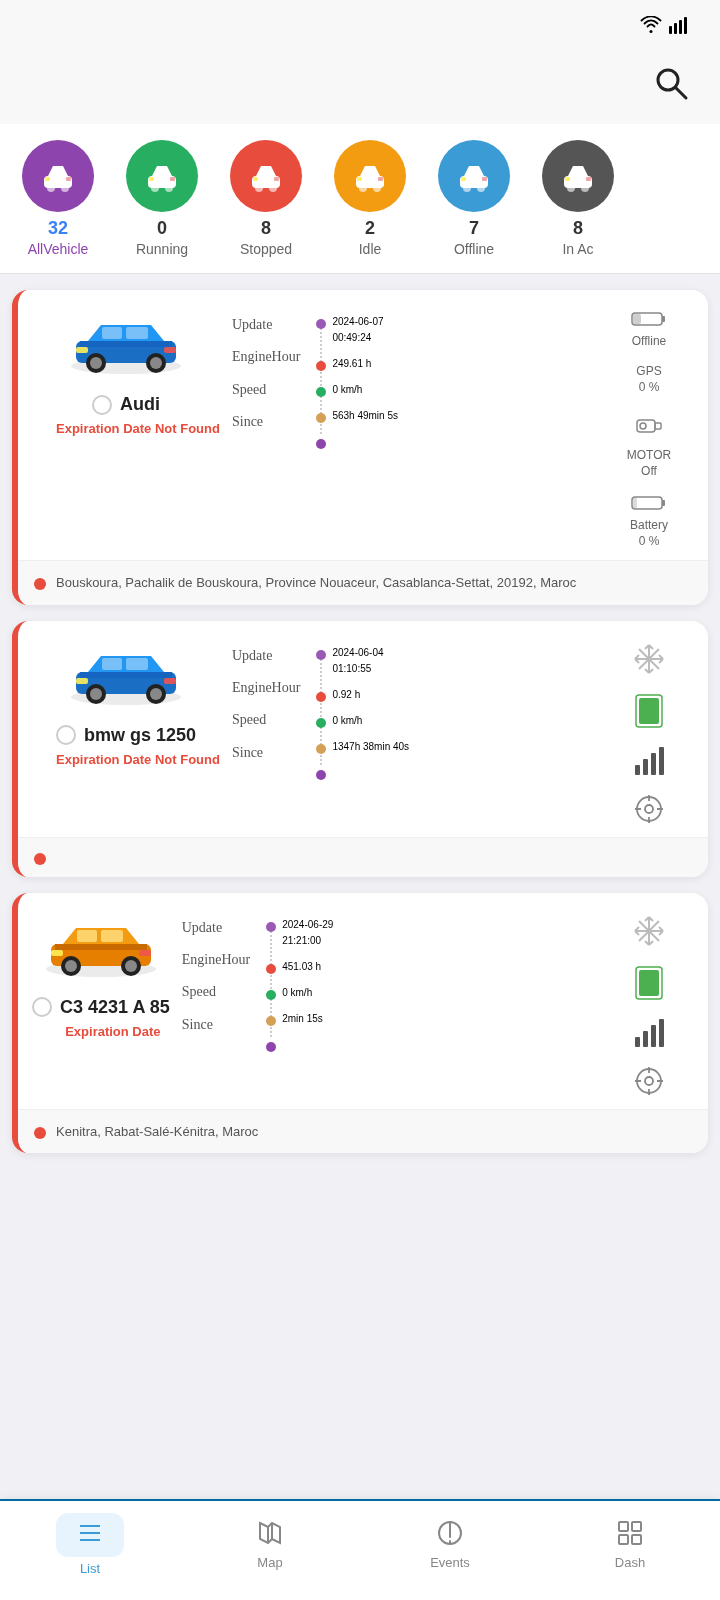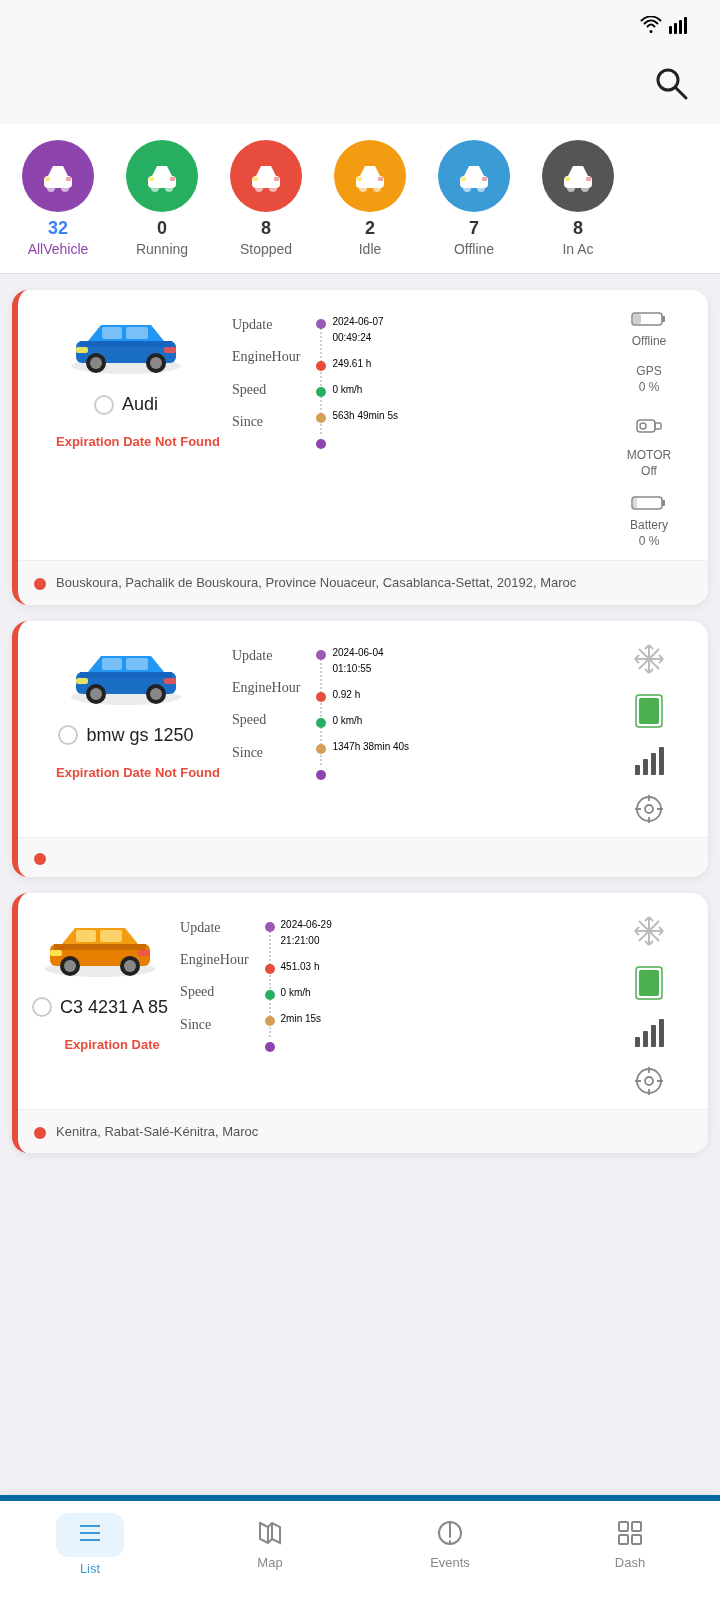--- a/index.html
+++ b/index.html
@@ -151,28 +151,28 @@
     .status-circle {
       width: 20px;
       height: 20px;
       border-radius: 50%;
       border: 2px solid #ccc;
       background: white;
       flex-shrink: 0;
     }
     .vehicle-name {
       font-size: 18px;
-      font-weight: 400;
+      font-weight: 700;
       color: #222;
     }
     .expiry-text {
       font-size: 13px;
       color: #e74c3c;
       font-weight: 600;
-      margin-top: 19px;
+      margin-top: 6px;
       text-align: center;
       padding-left: 24px;
     }
 
     .card-middle {
       flex: 1;
       padding-top: 4px;
     }
 
     .labels-col {
@@ -274,21 +274,21 @@
     .bottom-nav {
       position: fixed;
       bottom: 0;
       left: 0;
       width: 720px;
       background: #fff;
       display: flex;
       justify-content: space-around;
       align-items: center;
       padding: 8px 0 20px;
-      border-top: 6px solid #0369a1;
+      border-top: 2px solid #0369a1;
       box-shadow: 0 -2px 8px rgba(0,0,0,0.06);
       z-index: 100;
     }
 
     .nav-item {
       display: flex;
       flex-direction: column;
       align-items: center;
       gap: 4px;
       padding: 4px 16px;

